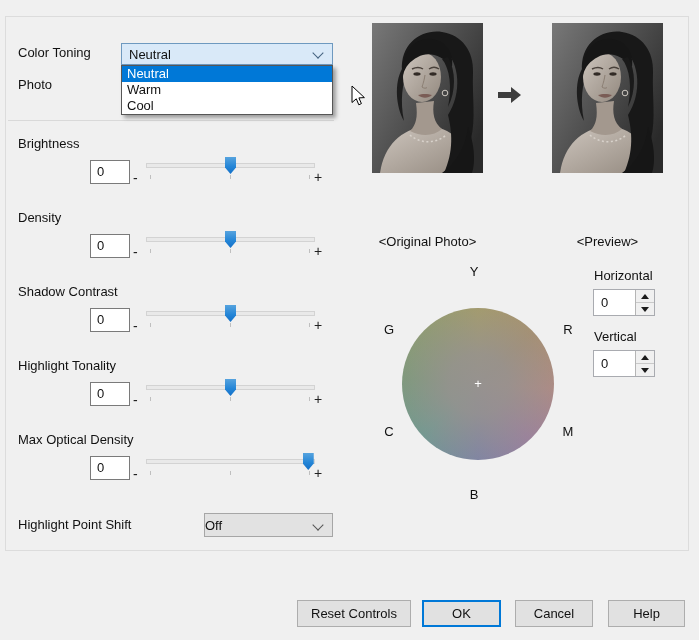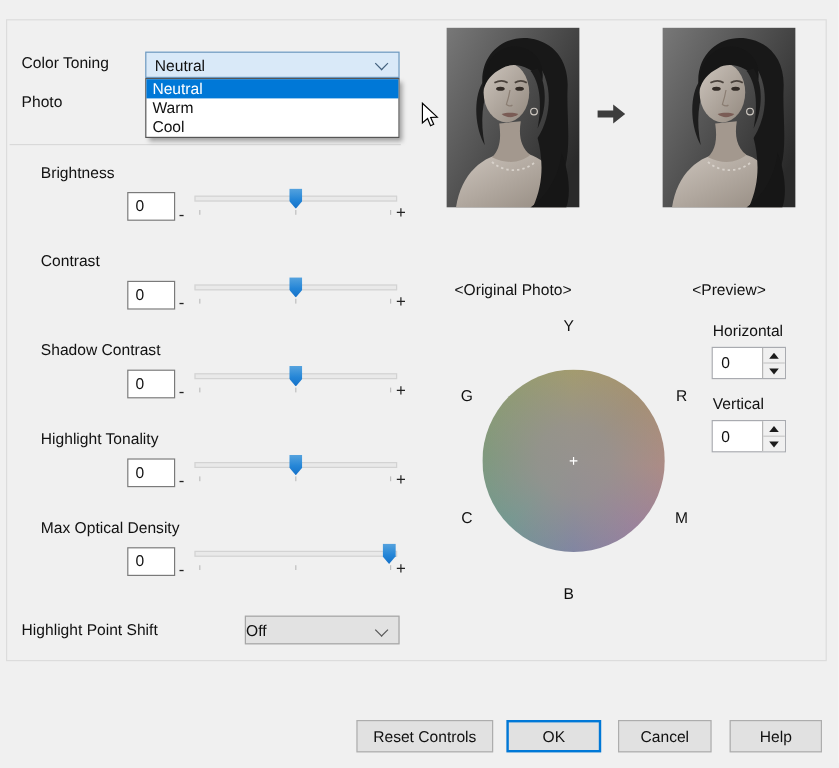--- a/index.html
+++ b/index.html
@@ -22,21 +22,21 @@
   .chev{width:7px;height:7px;border-right:1.6px solid #44627f;border-bottom:1.6px solid #44627f;
     transform:rotate(45deg);position:absolute;right:10px;top:5px;}
   .chev.gray{border-color:#555;}
   .droplist{
     position:absolute;left:121px;top:65px;width:212px;box-sizing:border-box;background:#fff;
     border:1px solid #565656;z-index:10;box-shadow:3px 3px 4px rgba(0,0,0,0.35);
   }
   .droplist .opt{height:16px;line-height:16px;padding-left:5px;}
   .droplist .opt.selected{background:var(--selection-bg,#0078d7);color:#fff;}
   
-  .srow{position:absolute;left:16px;width:345px;height:60px;}
+  .srow{position:absolute;left:0;width:345px;height:60px;}
   .srow .slabel{position:absolute;left:18px;top:0;line-height:15px;}
   .val-input{
     position:absolute;left:90px;top:24px;width:40px;height:24px;box-sizing:border-box;
     background:#fff;border:1px solid #7a7a7a;line-height:22px;padding-left:6px;
   }
   .track{position:absolute;left:146px;top:27px;width:169px;height:5px;box-sizing:border-box;
     background:#e9e9e9;border:1px solid #d3d3d3;}
   .thumb{position:absolute;top:21px;width:11px;height:17px;
     background:linear-gradient(#56a3de,var(--slider-thumb,#2586d7) 55%,#1470c8);
     clip-path:polygon(0 0,100% 0,100% 62%,50% 100%,0 62%);z-index:2;}
@@ -142,21 +142,21 @@
     <div class="minus">-</div>
     <div class="track"></div>
     <span class="tick" style="left:150px;"></span>
     <span class="tick" style="left:230px;"></span>
     <span class="tick" style="left:309px;"></span>
     <div class="thumb" style="left: 225px;"></div>
     <div class="plus">+</div>
   </div>
 
   <div class="srow" style="top:210px;">
-    <div class="slabel">Contrast</div>
+    <div class="slabel">Density</div>
     <div class="val-input">0</div>
     <div class="minus">-</div>
     <div class="track"></div>
     <span class="tick" style="left:150px;"></span>
     <span class="tick" style="left:230px;"></span>
     <span class="tick" style="left:309px;"></span>
     <div class="thumb" style="left: 225px;"></div>
     <div class="plus">+</div>
   </div>
 

